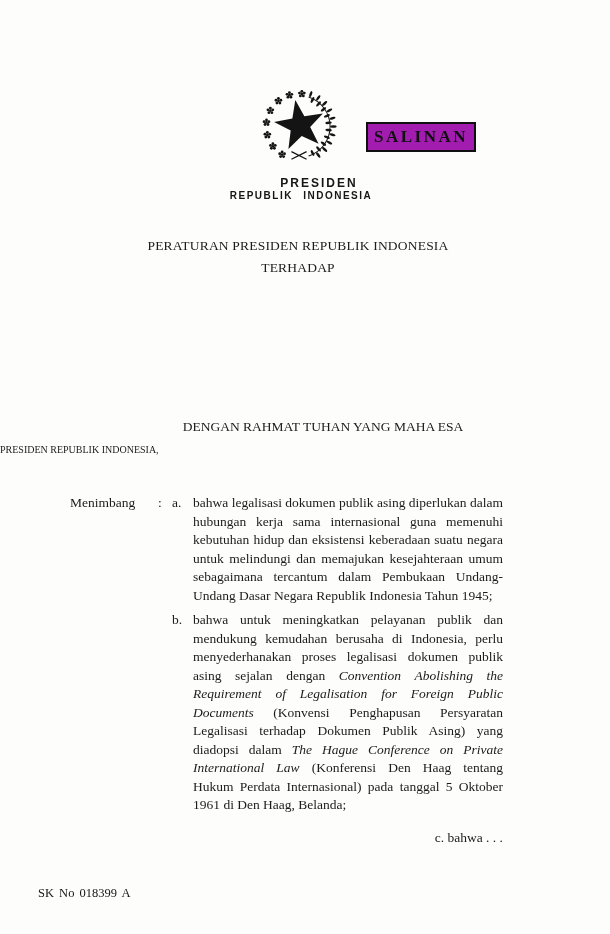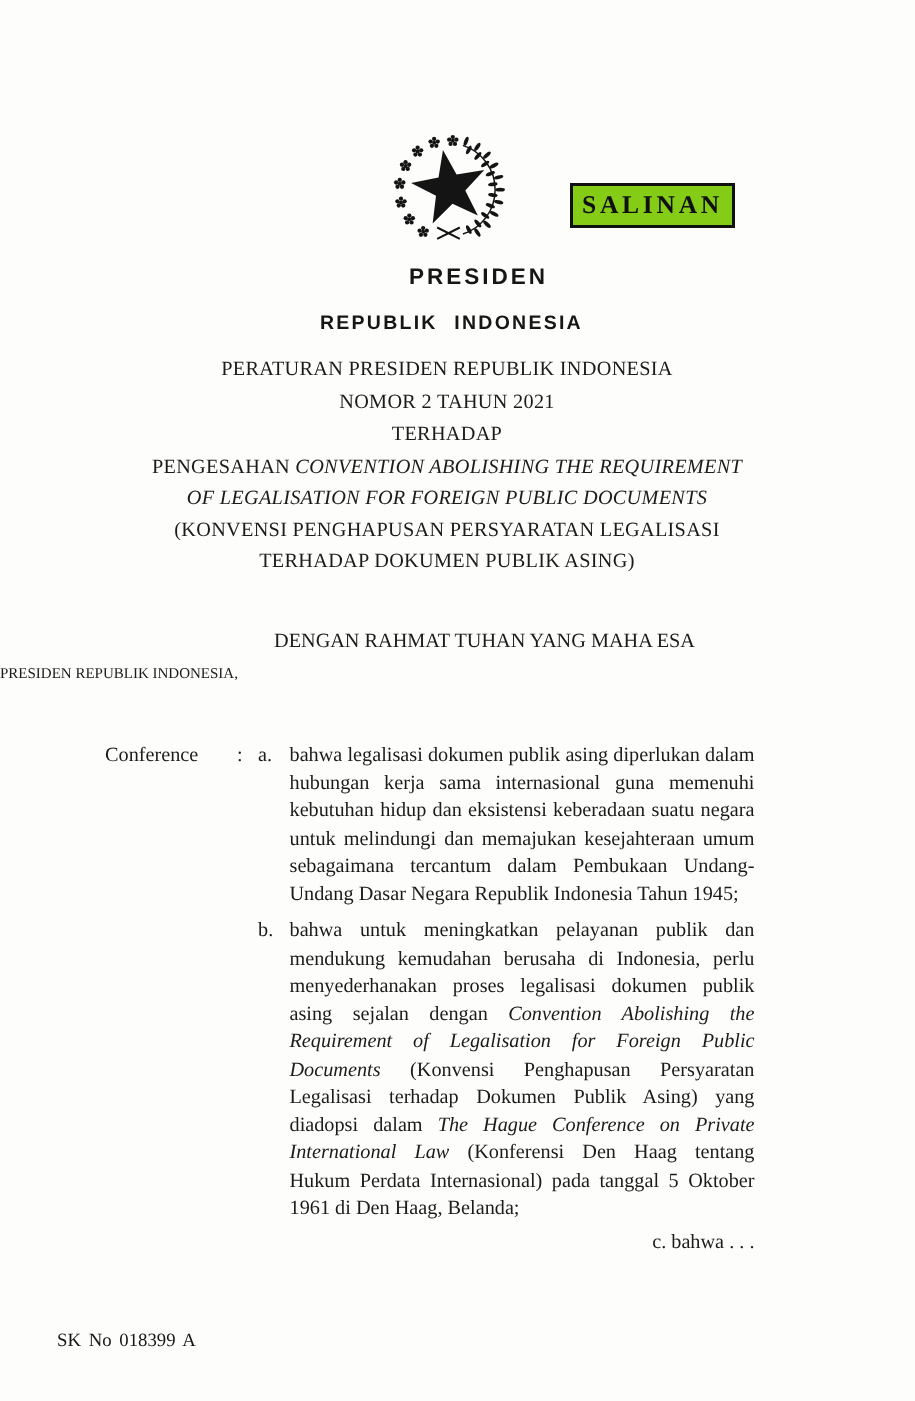--- a/index.html
+++ b/index.html
@@ -14,30 +14,30 @@
   .it { font-style: italic; }
 
   
   .emblem { position: absolute; left: 257px; top: 86px; width: 84px; height: 86px; }
   .letterhead {
     position: absolute; left: 0; top: 176px; width: 602px;
     text-align: center;
     font-family: "Liberation Sans", sans-serif;
     font-weight: bold; color: #161616;
   }
-  .letterhead-line1 { font-size: 15px; letter-spacing: 2px; padding-left: 36px; }
-  .letterhead-line2 { font-size: 13px; letter-spacing: 1.5px; word-spacing: 6px; margin-top: 14px; }
+  .letterhead-line1 { font-size: 12px; letter-spacing: 2px; padding-left: 36px; }
+  .letterhead-line2 { font-size: 10px; letter-spacing: 1.5px; word-spacing: 6px; margin-top: 0; }
 
   .salinan-box {
-    position: absolute; left: 380px; top: 122px;
+    position: absolute; left: 366px; top: 122px;
     width: 106px; height: 26px;
     border: 2.5px solid #101010;
     display: flex; align-items: center; justify-content: center;
     font-weight: bold; font-size: 17px; letter-spacing: 2.5px;
-    color: #101010; background: #84cc16;
+    color: #101010; background: #a21caf;
   }
 
   
   .title-block {
     position: absolute; left: 0; top: 235px; width: 596px;
     text-align: center; font-size: 13.5px; letter-spacing: 0.2px;
   }
   .title-line { line-height: 21.5px; }
   .subject {
     width: 408px; margin: 0 auto;
@@ -58,21 +58,21 @@
     font-size: 13.5px; line-height: 18.5px;
     display: grid; grid-template-columns: 88px 14px 1fr;
     align-items: start;
   }
   .consider-label { text-align: left; }
   .consider-colon { text-align: left; }
   .consider-item { display: flex; }
   .consider-item + .consider-item { margin-top: 6px; }
   .item-marker { width: 21px; flex: 0 0 21px; }
   .item-text { flex: 1 1 auto; text-align: justify; text-justify: inter-word; }
-  .catchword { margin-top: 4px; text-align: right; }
+  .catchword { margin-top: 14px; text-align: right; }
 
   
   .page-footer {
     position: absolute; left: 38px; top: 886px;
     font-size: 12.5px; word-spacing: 2px; color: #161616;
   }
 </style>
 </head>
 <body>
 
@@ -131,30 +131,28 @@
 
   <div class="letterhead">
     <div class="letterhead-line1">PRESIDEN</div>
     <div class="letterhead-line2">REPUBLIK INDONESIA</div>
   </div>
 
   <div class="salinan-box">SALINAN</div>
 
   <div class="title-block">
     <div class="title-line">PERATURAN PRESIDEN REPUBLIK INDONESIA</div>
-    <div class="title-line">NOMOR 2 TAHUN 2021</div>
     <div class="title-line">TERHADAP</div>
-    <div class="subject"><span>PENGESAHAN </span><span class="it">CONVENTION ABOLISHING THE REQUIREMENT OF LEGALISATION FOR FOREIGN PUBLIC DOCUMENTS</span><span> (KONVENSI PENGHAPUSAN PERSYARATAN LEGALISASI TERHADAP DOKUMEN PUBLIK ASING)</span></div>
   </div>
 
   <div class="invocation">DENGAN RAHMAT TUHAN YANG MAHA ESA</div>
   <div class="authority">PRESIDEN REPUBLIK INDONESIA,</div>
 
   <div class="body-block">
-    <div class="consider-label">Conference</div>
+    <div class="consider-label">Menimbang</div>
     <div class="consider-colon">:</div>
     <div class="consider-items">
 
       <div class="consider-item">
         <div class="item-marker">a.</div>
         <div class="item-text">bahwa legalisasi dokumen publik asing diperlukan dalam hubungan kerja sama internasional guna memenuhi kebutuhan hidup dan eksistensi keberadaan suatu negara untuk melindungi dan memajukan kesejahteraan umum sebagaimana tercantum dalam Pembukaan Undang-Undang Dasar Negara Republik Indonesia Tahun 1945;</div>
       </div>
 
       <div class="consider-item">
         <div class="item-marker">b.</div>

